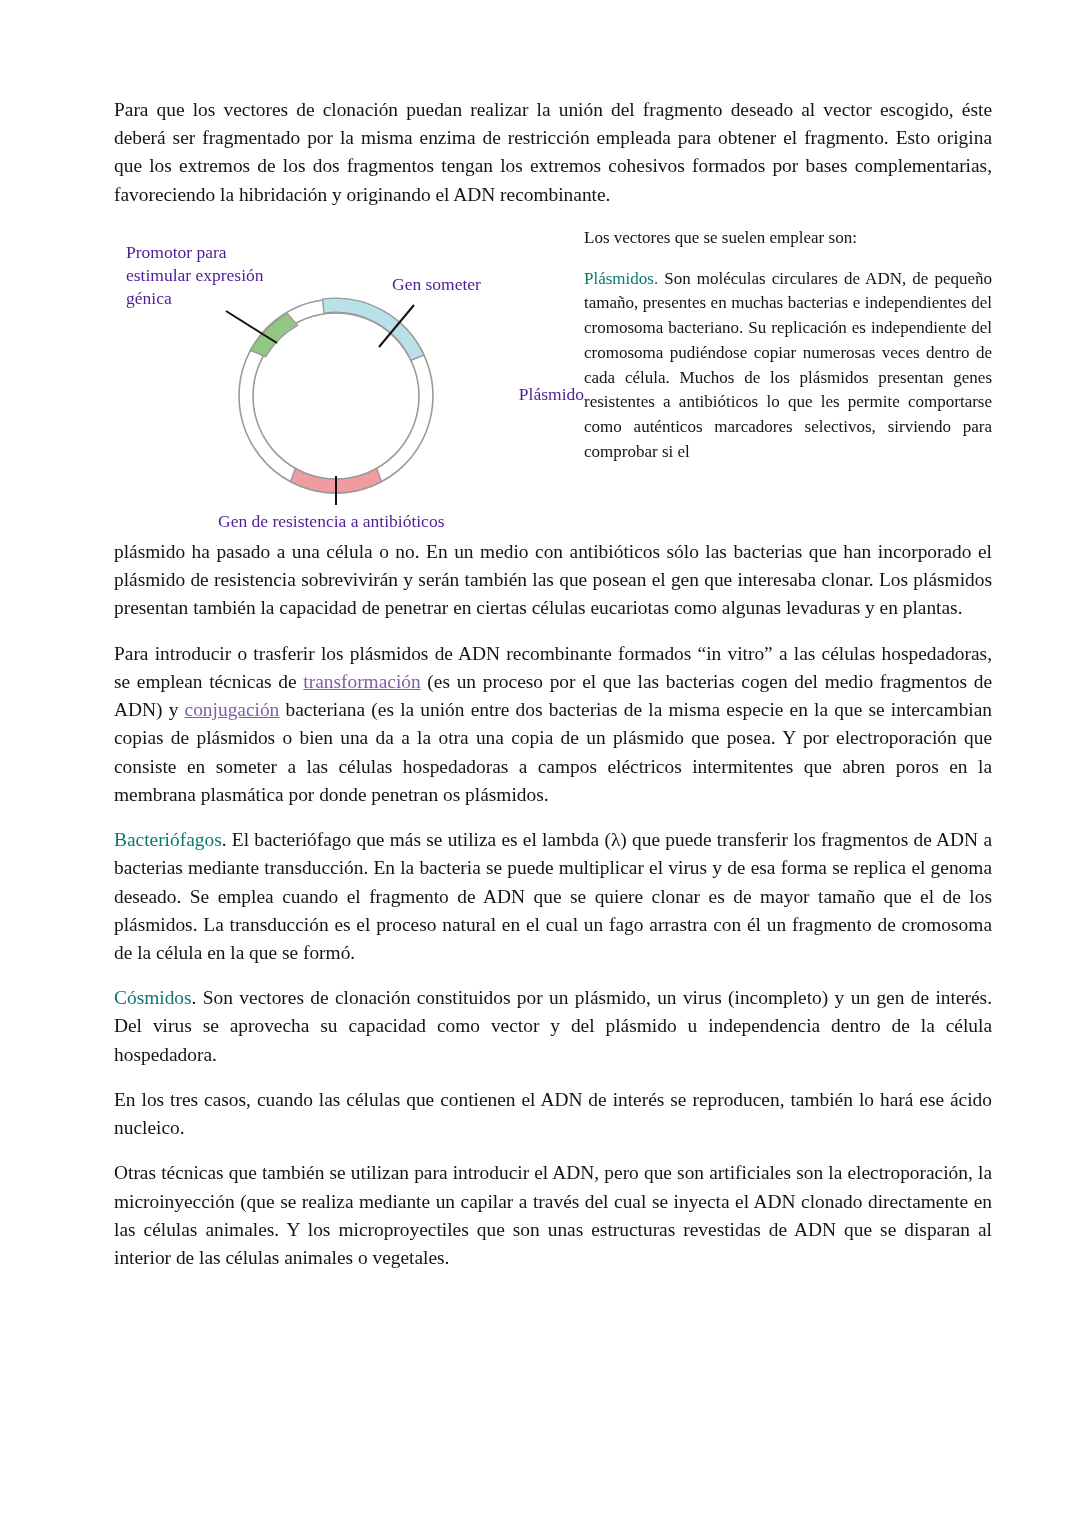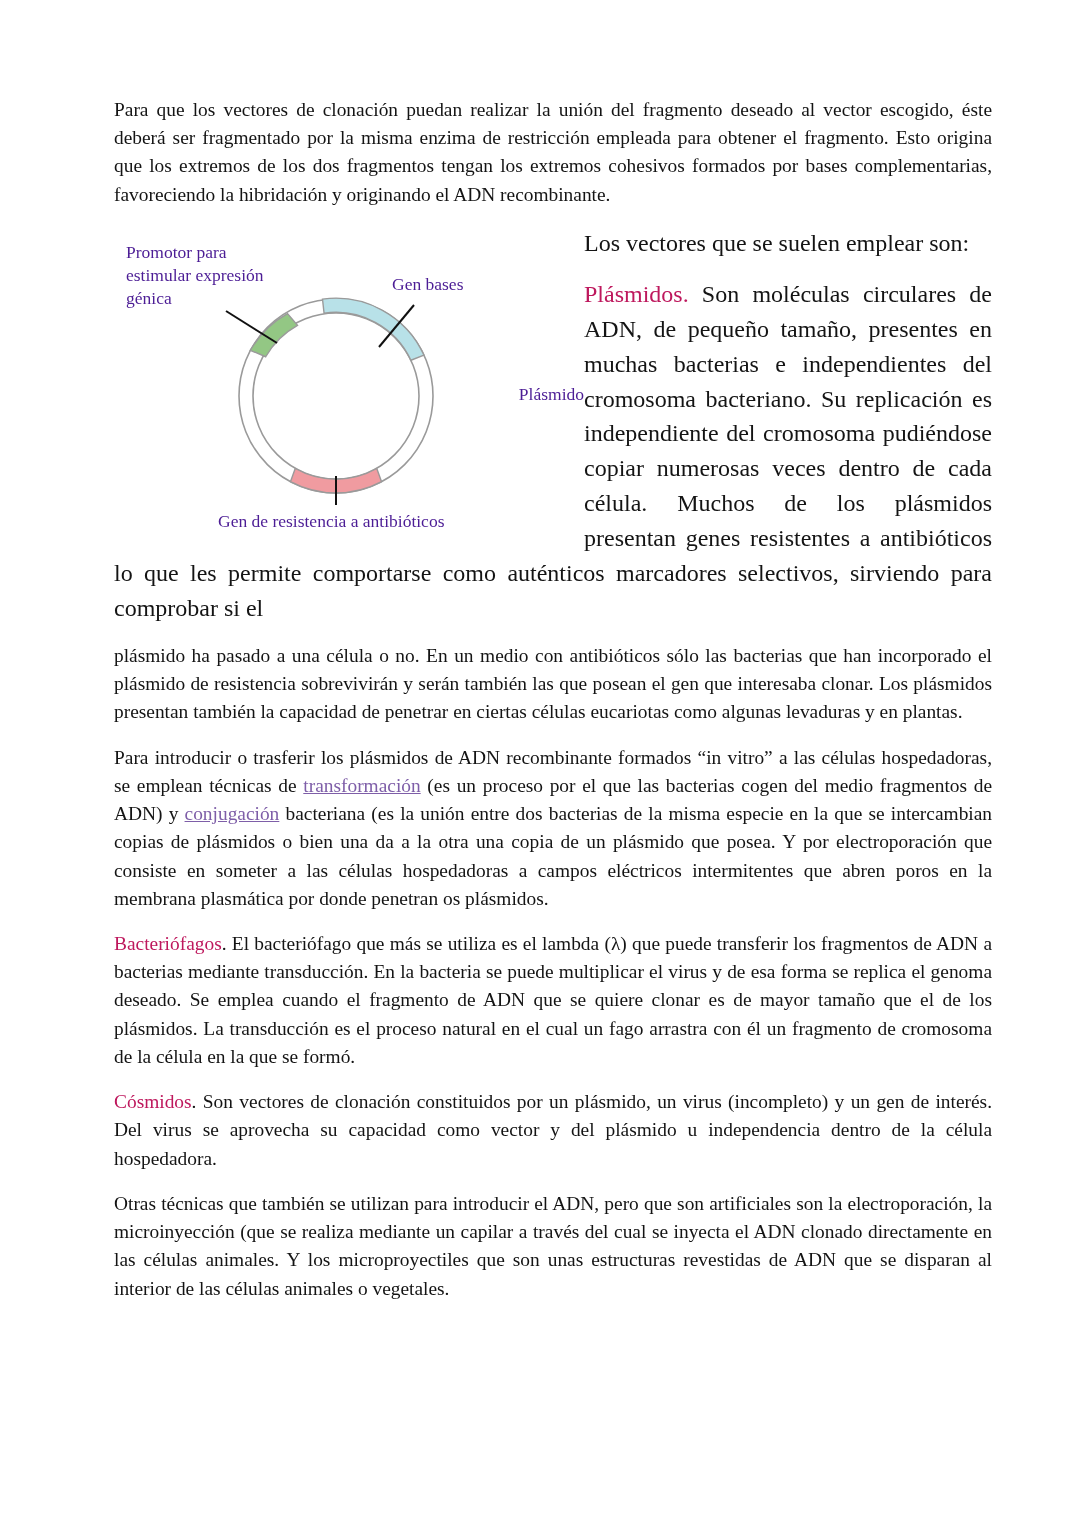--- a/index.html
+++ b/index.html
@@ -35,21 +35,21 @@
     line-height: 1.455;
     text-align: justify;
     text-justify: inter-word;
     color: #141414;
     font-family: "Liberation Serif", "DejaVu Serif", serif;
   }
 
   p.body-para:last-child { margin-bottom: 8px; }
 
   .lead-in-orange {
-    color: #be185d;
+    color: #0f766e;
   }
   .link-purple {
     color: #7E5EA8;
     text-decoration: underline;
   }
 
   
   .figure-float {
     float: left;
     width: 470px;
@@ -83,21 +83,21 @@
   #fig-label-genblanco{ left: 278px; top: 40px;  }
   #fig-label-plasmido { left: 0;     top: 150px; width: 470px; text-align: right; }
   #fig-label-resist   { left: 104px; top: 277px; }
 
   .right-col {
     
   }
 
   p.col-para {
     margin: 0 0 16px 0;
-    font-size: 24px;
+    font-size: 17px;
     line-height: 1.455;
     text-align: justify;
     text-justify: inter-word;
     color: #141414;
   }
 
   .clearfix::after { content: ""; display: block; clear: both; }
 </style>
 </head>
 <body>
@@ -139,21 +139,21 @@
 
             <line x1="300" y1="72" x2="265" y2="114" stroke="#111111" stroke-width="2"></line>
 
             <line x1="222" y1="272" x2="222" y2="243" stroke="#111111" stroke-width="2"></line>
           </svg>
 
           <div class="fig-label" id="fig-label-promotor">Promotor para
 estimular expresión
 génica</div>
 
-          <div class="fig-label" id="fig-label-genblanco">Gen bases</div>
+          <div class="fig-label" id="fig-label-genblanco">Gen someter</div>
 
           <div class="fig-label" id="fig-label-plasmido">Plásmido</div>
 
           <div class="fig-label" id="fig-label-resist">Gen de resistencia a antibióticos</div>
         </div>
       </div>
 
       <div class="right-col">
         <p class="col-para">Los vectores que se suelen emplear son:</p>
         <p class="col-para"><span class="lead-in-orange">Plásmidos.</span><span> Son moléculas circulares de ADN, de pequeño tamaño, presentes en muchas bacterias e independientes del cromosoma bacteriano. Su replicación es independiente del cromosoma pudiéndose copiar numerosas veces dentro de cada célula. Muchos de los plásmidos presentan genes resistentes a antibióticos lo que les permite comportarse como auténticos marcadores selectivos, sirviendo para comprobar si el</span></p>
@@ -161,17 +161,18 @@
     </div>
 
     <p class="body-para">plásmido ha pasado a una célula o no. En un medio con antibióticos sólo las bacterias que han incorporado el plásmido de resistencia sobrevivirán y serán también las que posean el gen que interesaba clonar. Los plásmidos presentan también la capacidad de penetrar en ciertas células eucariotas como algunas levaduras y en plantas.</p>
 
     <p class="body-para"><span>Para introducir o trasferir los plásmidos de ADN recombinante formados “in vitro” a las células hospedadoras, se emplean técnicas de </span><span class="link-purple">transformación</span><span> (es un proceso por el que las bacterias cogen del medio fragmentos de ADN) y </span><span class="link-purple">conjugación</span><span> bacteriana (es la unión entre dos bacterias de la misma especie en la que se intercambian copias de plásmidos o bien una da a la otra una copia de un plásmido que posea. Y por electroporación que consiste en someter a las células hospedadoras a campos eléctricos intermitentes que abren poros en la membrana plasmática por donde penetran os plásmidos.</span></p>
 
     <p class="body-para"><span class="lead-in-orange">Bacteriófagos</span><span>. El bacteriófago que más se utiliza es el lambda (λ) que puede transferir los fragmentos de ADN a bacterias mediante transducción. En la bacteria se puede multiplicar el virus y de esa forma se replica el genoma deseado. Se emplea cuando el fragmento de ADN que se quiere clonar es de mayor tamaño que el de los plásmidos. La transducción es el proceso natural en el cual un fago arrastra con él un fragmento de cromosoma de la célula en la que se formó.</span></p>
 
     <p class="body-para"><span class="lead-in-orange">Cósmidos</span><span>. Son vectores de clonación constituidos por un plásmido, un virus (incompleto) y un gen de interés. Del virus se aprovecha su capacidad como vector y del plásmido u independencia dentro de la célula hospedadora.</span></p>
 
+    <p class="body-para">En los tres casos, cuando las células que contienen el ADN de interés se reproducen, también lo hará ese ácido nucleico.</p>
 
     <p class="body-para">Otras técnicas que también se utilizan para introducir el ADN, pero que son artificiales son la electroporación, la microinyección (que se realiza mediante un capilar a través del cual se inyecta el ADN clonado directamente en las células animales. Y los microproyectiles que son unas estructuras revestidas de ADN que se disparan al interior de las células animales o vegetales.</p>
 
   </div>
 </div>
 
 </body></html>

